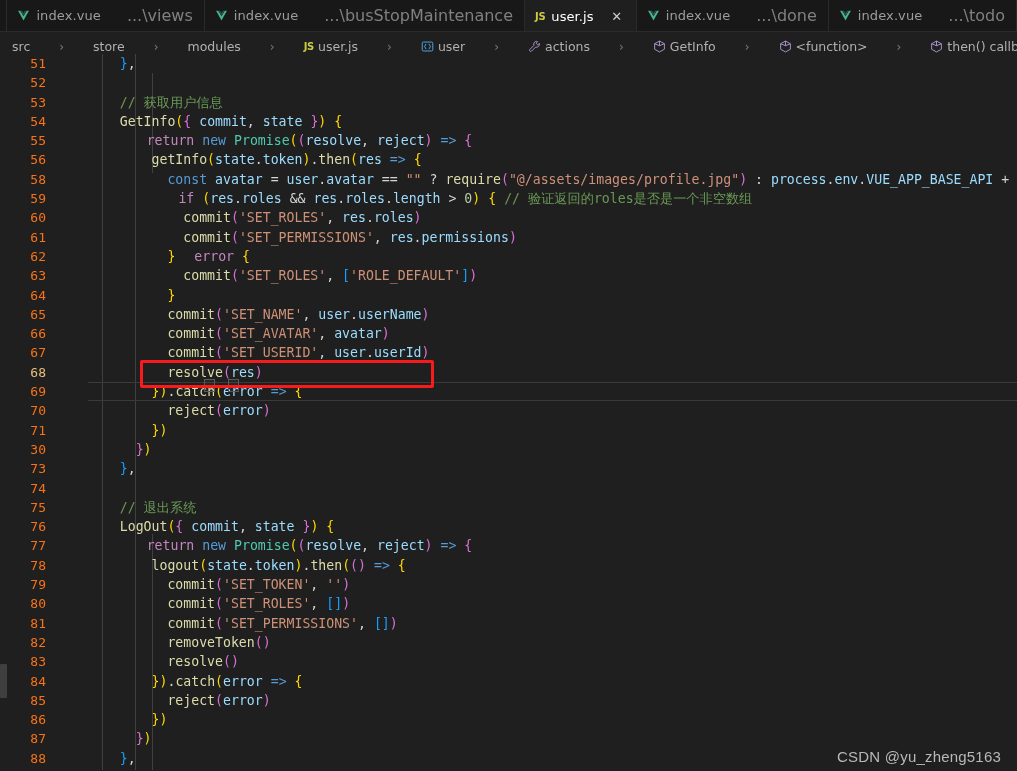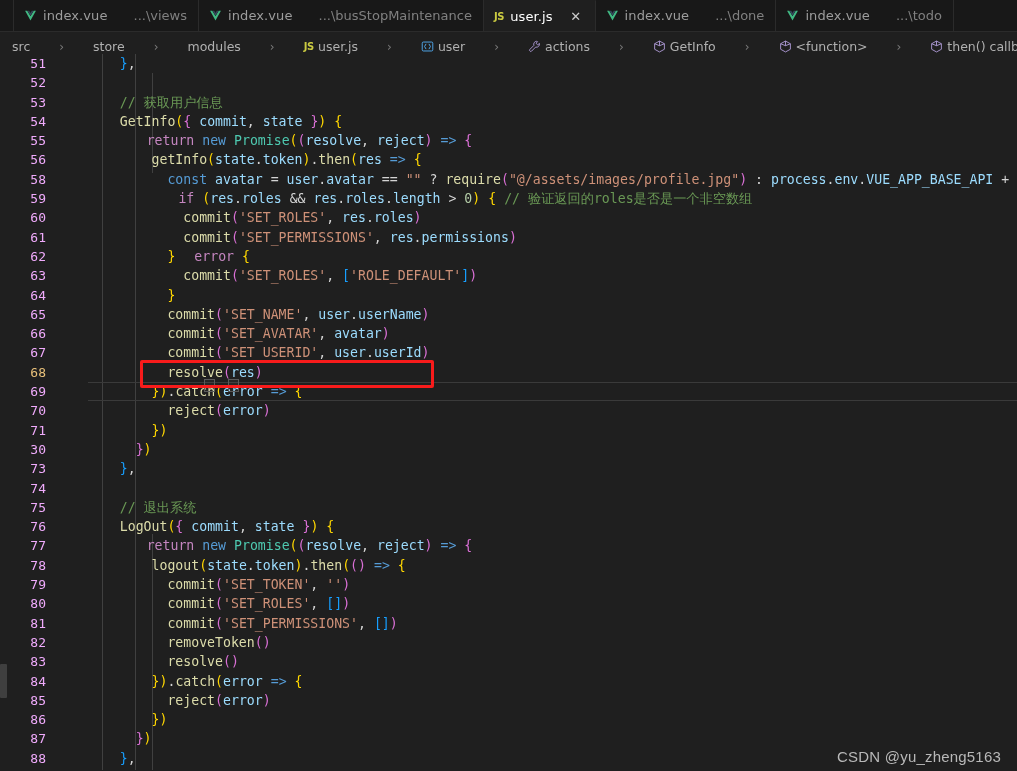--- a/index.html
+++ b/index.html
@@ -56,21 +56,21 @@
   .tab.active {
     background: #1f1f1f;
     color: #ffffff;
     border-top: 1px solid #1f1f1f;
   }
   .tab .tab-title {
     font-size: 13px;
     letter-spacing: 0.1px;
   }
   .tab .tab-desc {
-    font-size: 13px;
+    font-size: 16px;
     color: #808080;
     margin-left: 20px;
   }
   .tab.active .tab-title { color: #ffffff; }
   .tab-close {
     width: 16px;
     height: 16px;
     margin-left: 9px;
     display: flex;
     align-items: center;
@@ -154,21 +154,21 @@
     align-items: center;
     white-space: pre;
   }
   .row.active-line .ln { color: #e8c07a; }
   .ln {
     width: 62px;
     flex: 0 0 62px;
     text-align: right;
     padding-right: 16px;
     box-sizing: border-box;
-    color: #f0abfc;
+    color: #f97316;
     font-size: 13px;
     font-family: "DejaVu Sans Mono", monospace;
     user-select: none;
   }
   .gutter-gap { width: 26px; flex: 0 0 26px; }
   .code {
     flex: 1 1 auto;
     padding-left: 0;
     white-space: pre;
     color: #d4d4d4;

